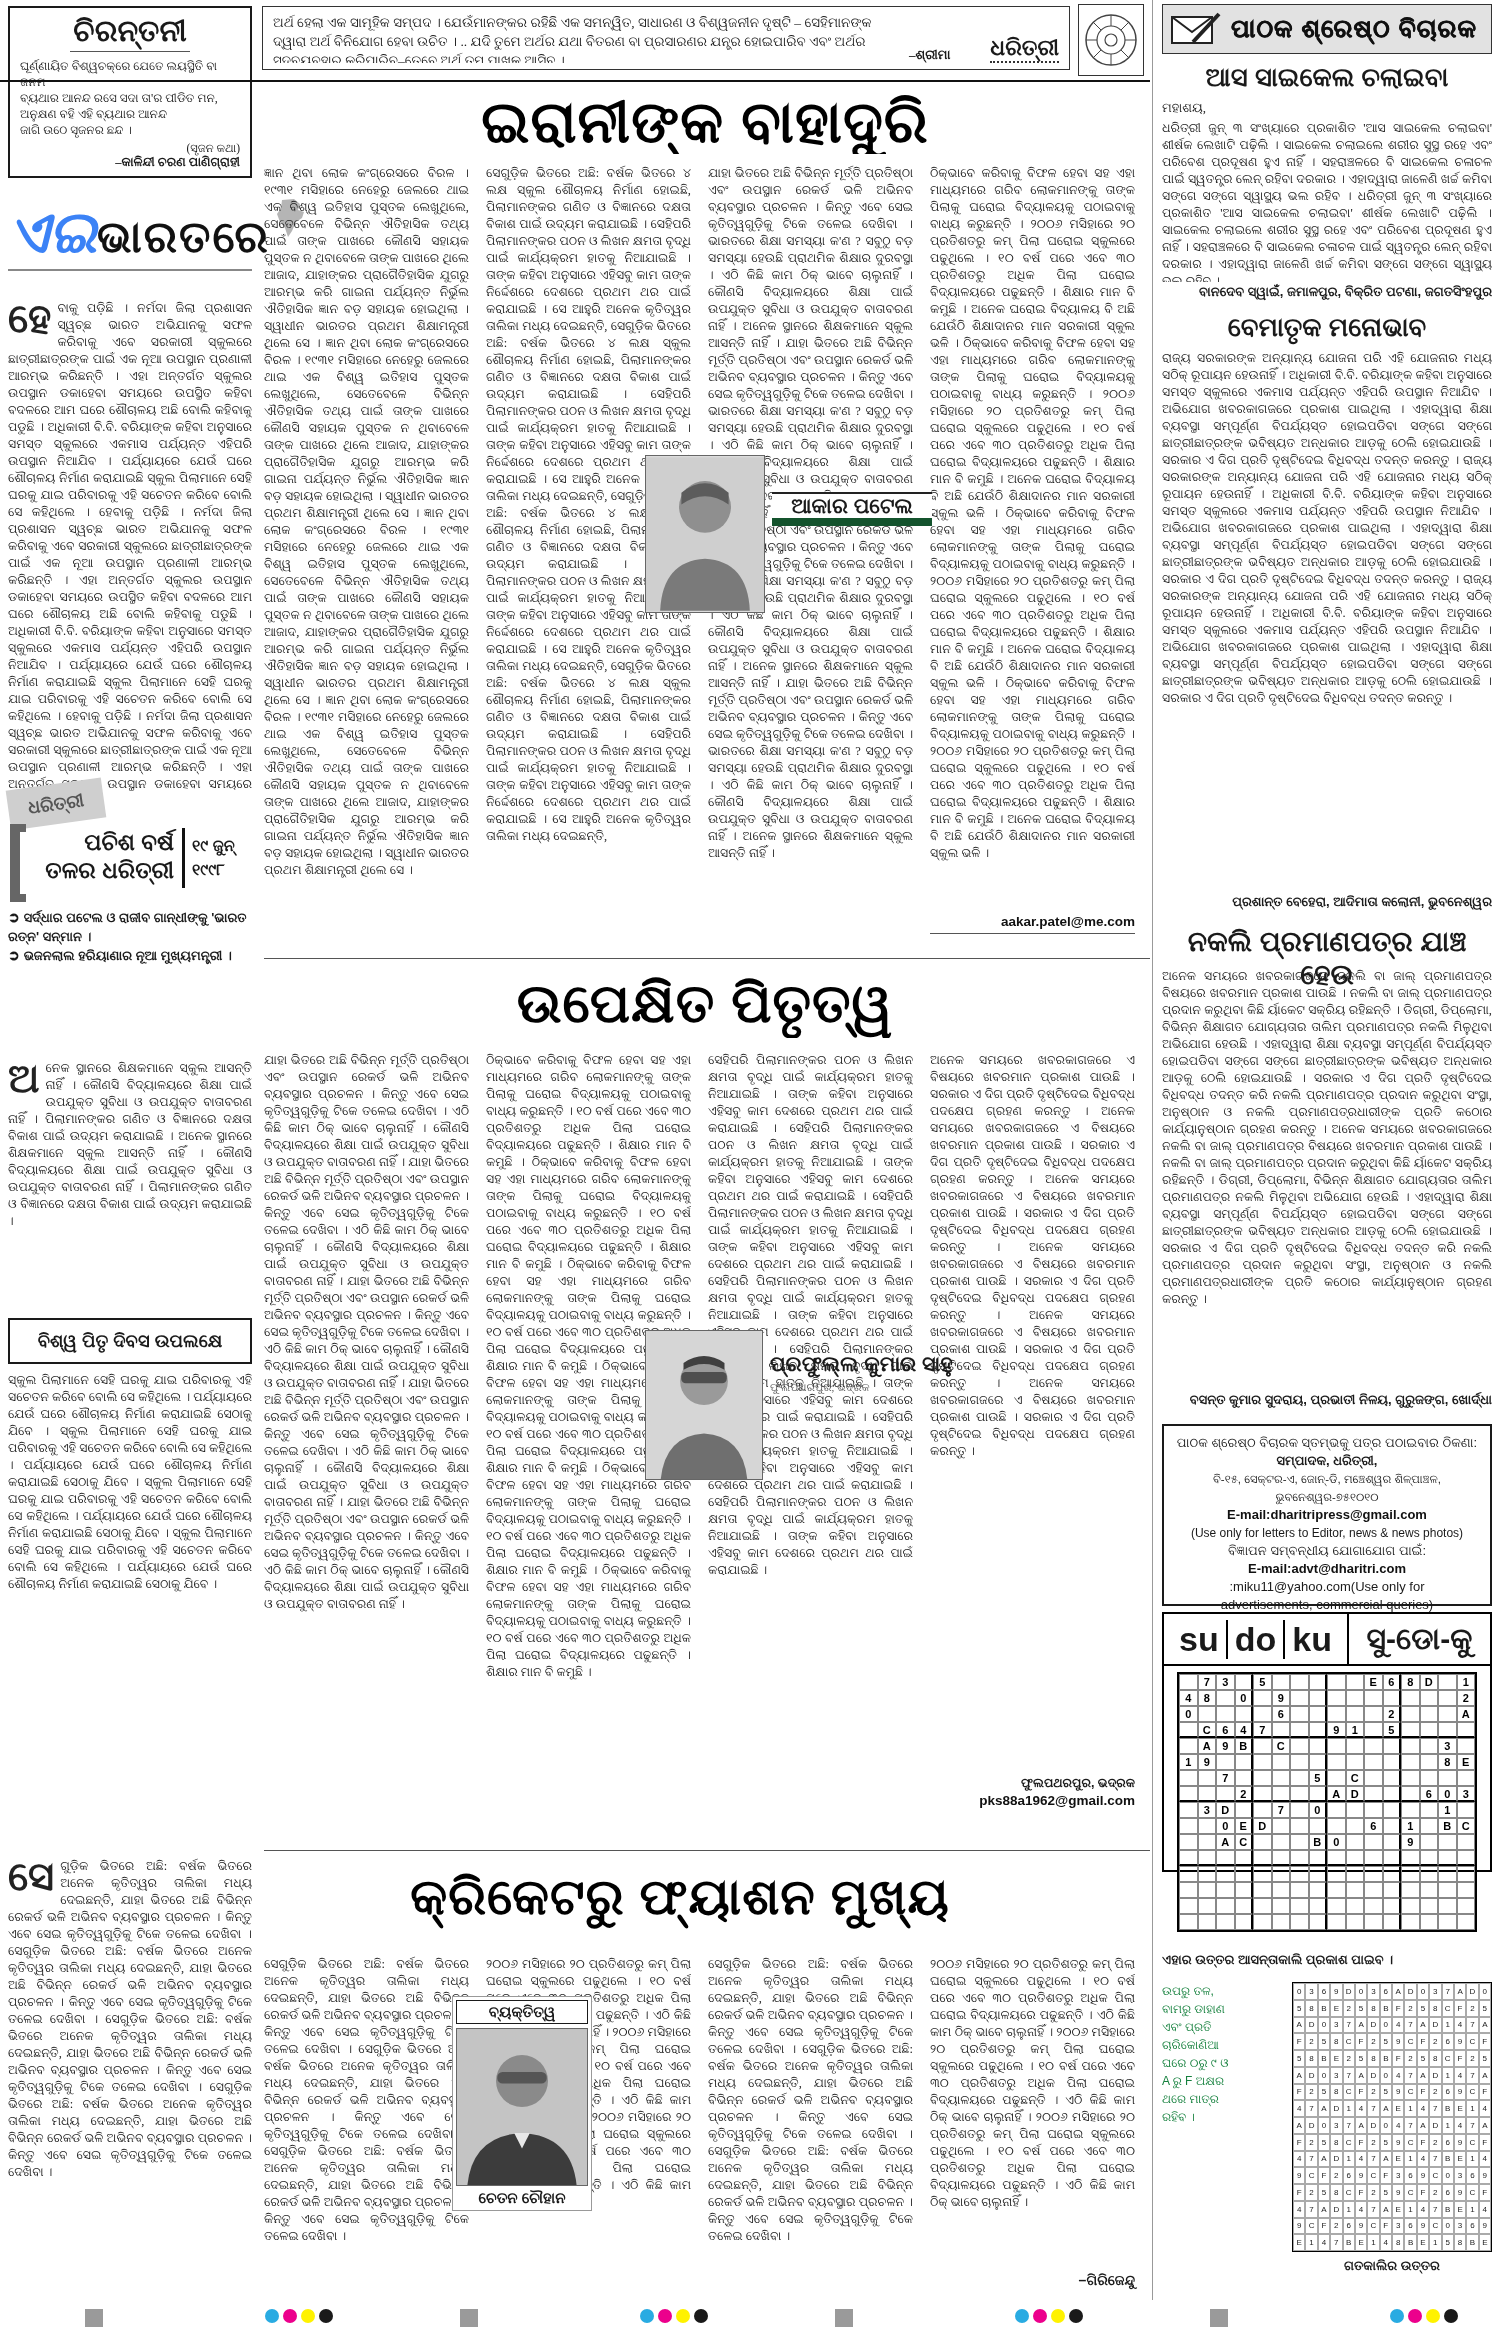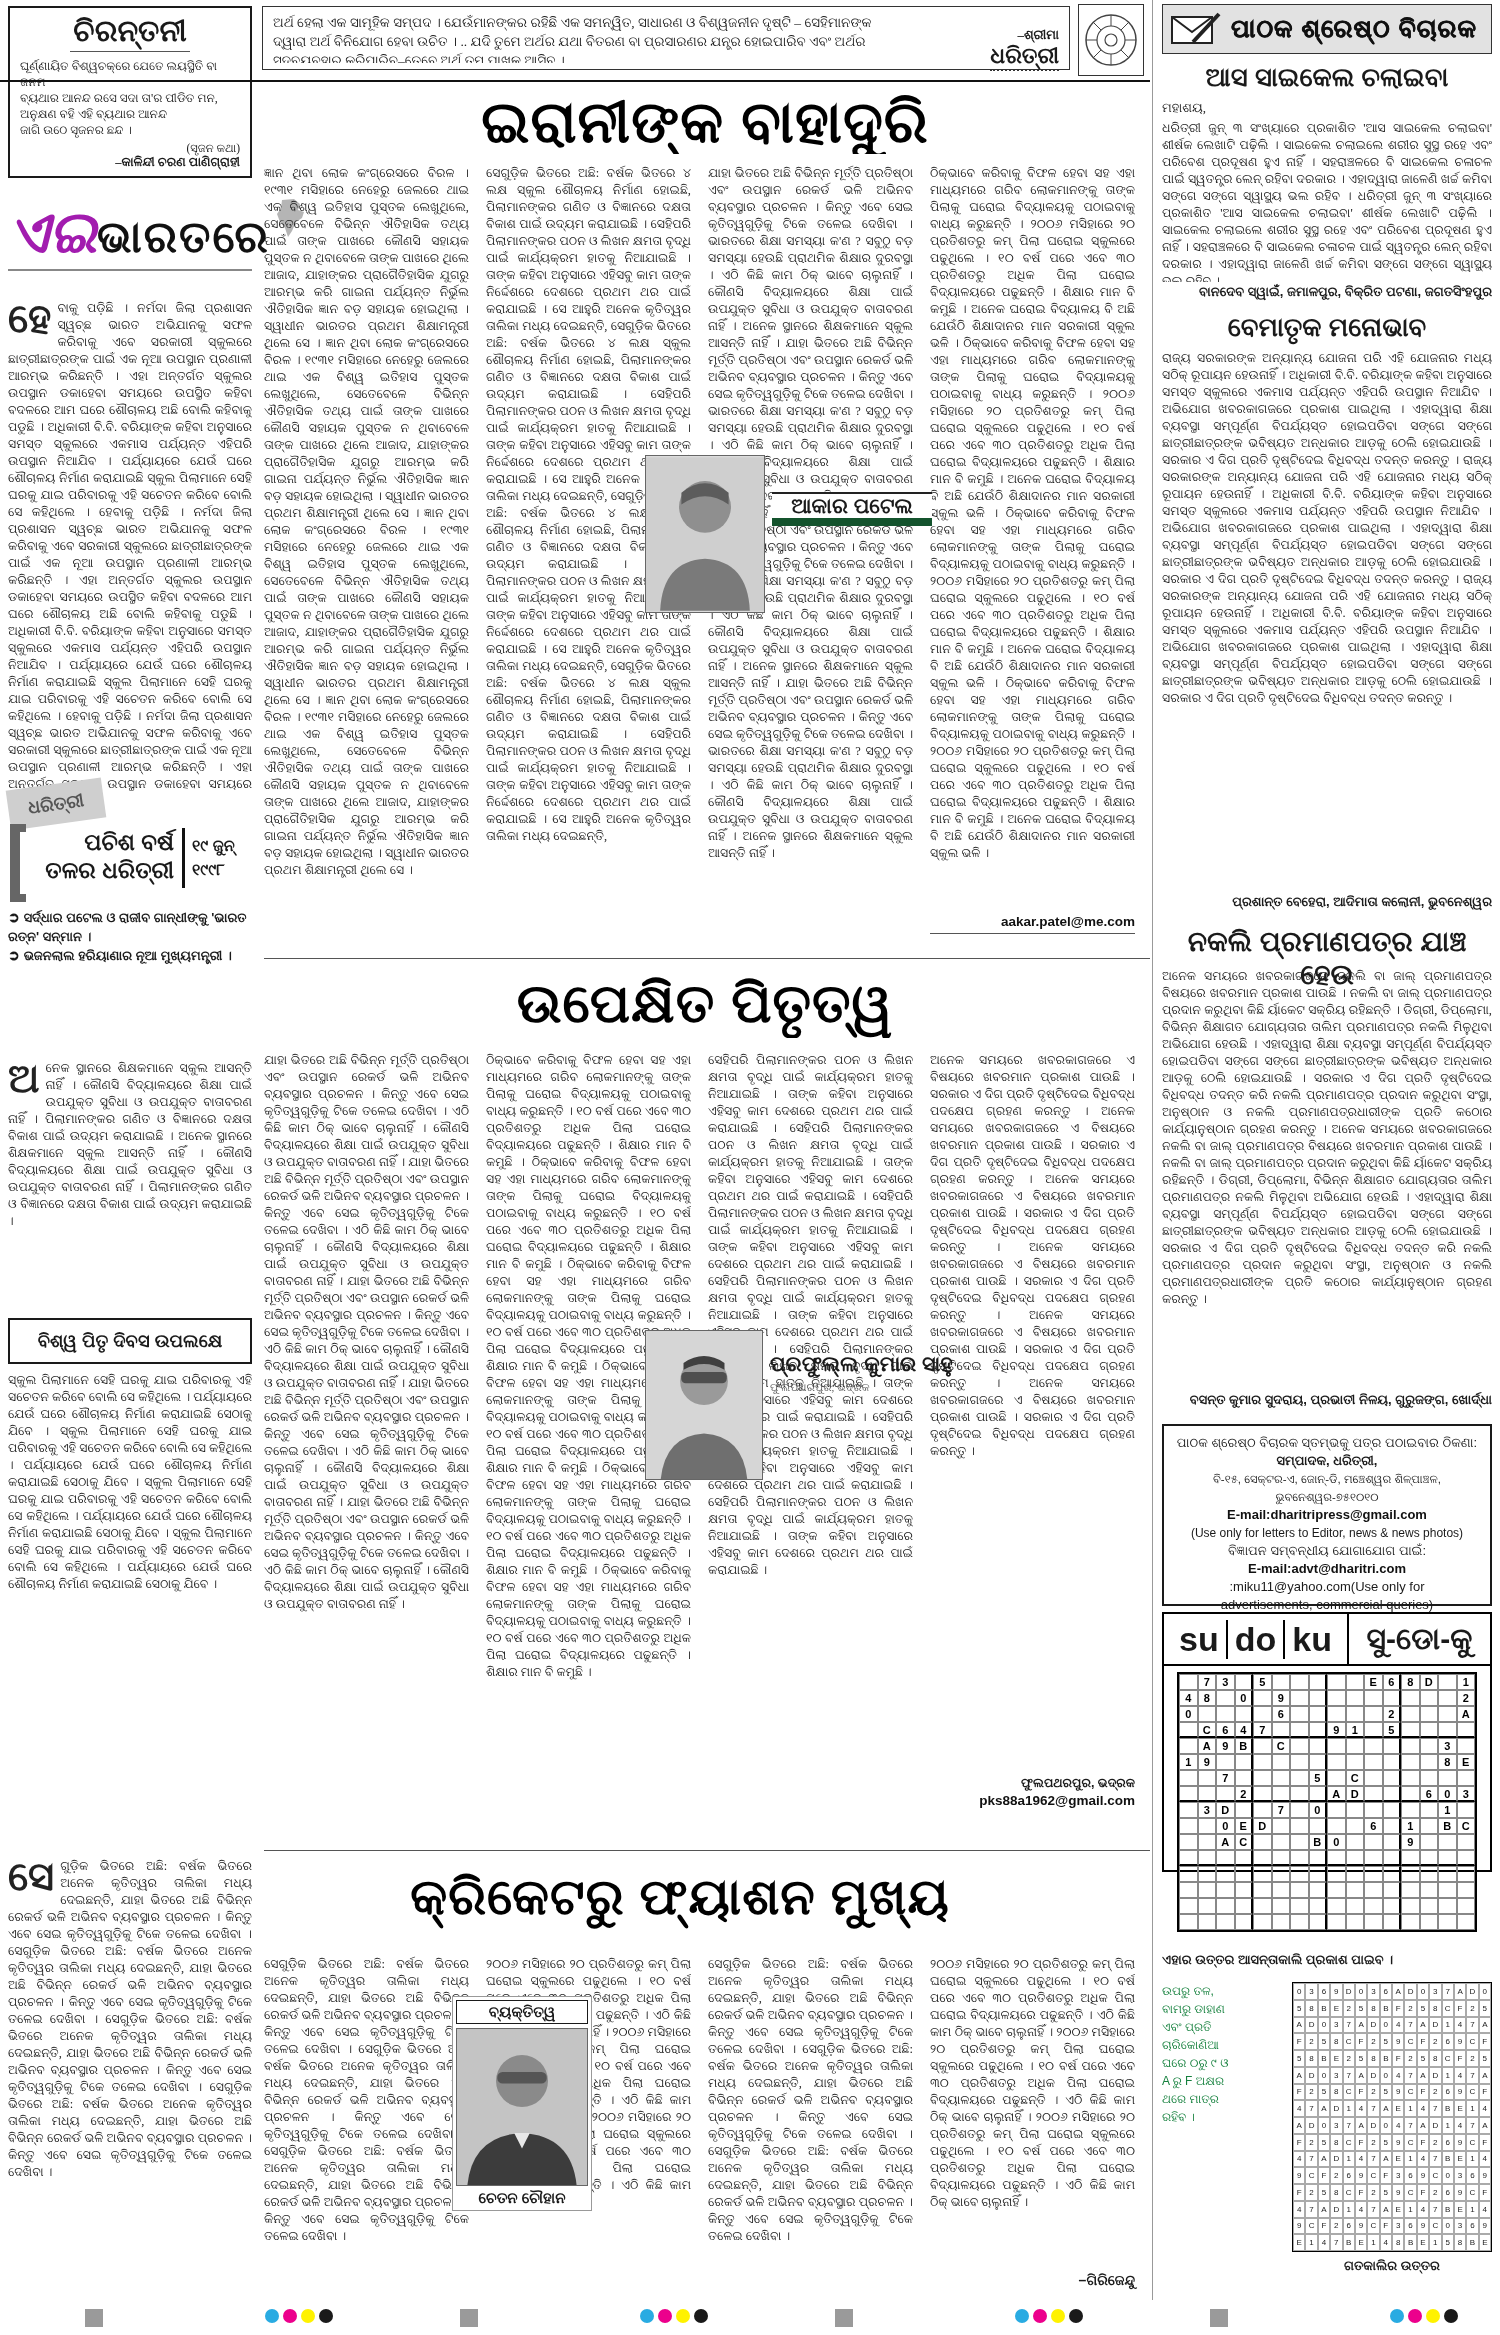--- a/index.html
+++ b/index.html
@@ -66,21 +66,21 @@
       <div>ବ୍ୟଥାର ଆନନ୍ଦ ରସେ ସଦା ତା'ର ପୀଡିତ ମନ,</div>
       <div>ଅନୁକ୍ଷଣ ବହି ଏହି ବ୍ୟଥାର ଆନନ୍ଦ</div>
       <div>ଜାଗି ଉଠେ ସୃଜନର ଛନ୍ଦ ।</div>
     </div>
     <div style="text-align:right; font-size:11.5px; margin-top:4px;">(ସୃଜନ କଥା)</div>
     <div style="text-align:right; font-size:12.5px; font-weight:bold;">–କାଳିନ୍ଦୀ ଚରଣ ପାଣିଗ୍ରାହୀ</div>
   </div>
 
   <div class="abs thinbox" style="left:262px; top:6px; width:808px; height:64px; padding:6px 10px; display:flex; gap:10px;">
     <div style="flex:1; font-size:13.5px; line-height:19px; overflow:hidden;">ଅର୍ଥ ହେଲା ଏକ ସାମୂହିକ ସମ୍ପଦ । ଯେଉଁମାନଙ୍କର ରହିଛି ଏକ ସମନ୍ୱିତ, ସାଧାରଣ ଓ ବିଶ୍ୱଜନୀନ ଦୃଷ୍ଟି – ସେହିମାନଙ୍କ ଦ୍ୱାରା ଅର୍ଥ ବିନିଯୋଗ ହେବା ଉଚିତ । .. ଯଦି ତୁମେ ଅର୍ଥର ଯଥା ବିତରଣ ବା ପ୍ରସାରଣର ଯନ୍ତ୍ର ହୋଇପାରିବ ଏବଂ ଅର୍ଥର ସଦ୍‌ବ୍ୟବହାର କରିପାରିବ–ତେବେ ଅର୍ଥ ତୁମ ପାଖକୁ ଆସିବ ।</div>
-    <div style="width:150px; display:flex; flex-direction:column; justify-content:space-between; align-items:flex-end;">
+    <div style="width:150px; display:flex; flex-direction:row; justify-content:space-between; align-items:flex-end;">
       <div style="font-size:13px; font-weight:bold; margin-top:14px;">–ଶ୍ରୀମା</div>
       <div style="font-weight:bold; font-size:22px; border-bottom:2px dotted #333; font-family:'Liberation Sans',sans-serif;">ଧରିତ୍ରୀ</div>
     </div>
   </div>
 
   <div class="abs thinbox" style="left:1078px; top:4px; width:66px; height:72px; display:flex; align-items:center; justify-content:center;">
     <svg width="54" height="54" viewBox="0 0 54 54">
       <circle cx="27" cy="27" r="25" fill="none" stroke="#444" stroke-width="1.5"></circle>
       <circle cx="27" cy="27" r="14" fill="none" stroke="#444" stroke-width="1.2"></circle>
       <circle cx="27" cy="27" r="6" fill="none" stroke="#444" stroke-width="1.2"></circle>
@@ -674,21 +674,21 @@
       <div class="ans-cell">E</div>
     </div>
   <div class="abs center" style="left:1292px; top:2258px; width:200px; font-size:13px; font-weight:bold; font-family:'Liberation Sans',sans-serif;">ଗତକାଲିର ଉତ୍ତର</div>
 
   <div class="rule-h abs" style="left:0; top:80px; width:1150px; height:2px; background:#111;"></div>
 
   <div class="abs headline" style="left:260px; top:88px; width:890px; height:66px; font-size:58px;">ଇରାନୀଙ୍କ ବାହାଦୁରି</div>
 
   <div class="abs" style="left:8px; top:198px; width:244px; height:96px;">
     <div style="font-family:'Liberation Sans',sans-serif; white-space:nowrap;">
-      <span style="font-size:58px; font-weight:bold; color:#a21caf; font-style:italic;">ଏଇ</span><span style="font-size:44px; font-weight:bold; color:#111; letter-spacing:2px;">ଭାରତରେ</span>
+      <span style="font-size:58px; font-weight:bold; color:#3b82f6; font-style:italic;">ଏଇ</span><span style="font-size:44px; font-weight:bold; color:#111; letter-spacing:2px;">ଭାରତରେ</span>
       <svg width="34" height="40" viewBox="0 0 34 40" style="vertical-align:top;">
         <path d="M8 2 L20 1 L26 6 L24 12 L30 14 L28 20 L22 24 L18 33 L14 39 L11 30 L6 24 L3 16 L7 10 Z" fill="#b5b5b5"></path>
       </svg>
     </div>
     <div class="rule-h" style="width:244px; height:2px; background:#888; margin-top:2px;"></div>
   </div>
 
   <div class="abs body-text dropcap" style="left:8px; top:300px; width:244px; height:494px;">ହେବାକୁ ପଡ଼ିଛି । ନର୍ମଦା ଜିଲା ପ୍ରଶାସନ ସ୍ୱଚ୍ଛ ଭାରତ ଅଭିଯାନକୁ ସଫଳ କରିବାକୁ ଏବେ ସରକାରୀ ସ୍କୁଲରେ ଛାତ୍ରୀଛାତ୍ରଙ୍କ ପାଇଁ ଏକ ନୂଆ ଉପସ୍ଥାନ ପ୍ରଣାଳୀ ଆରମ୍ଭ କରିଛନ୍ତି । ଏହା ଅନ୍ତର୍ଗତ ସ୍କୁଲର ଉପସ୍ଥାନ ଡକାହେବା ସମୟରେ ଉପସ୍ଥିତ କହିବା ବଦଳରେ ଆମ ଘରେ ଶୌଚାଳୟ ଅଛି ବୋଲି କହିବାକୁ ପଡୁଛି ।  ଅଧିକାରୀ ବି.ବି. ବରିୟାଙ୍କ କହିବା ଅନୁସାରେ ସମସ୍ତ ସ୍କୁଲରେ ଏକମାସ ପର୍ଯ୍ୟନ୍ତ ଏହିପରି ଉପସ୍ଥାନ ନିଆଯିବ । ପର୍ଯ୍ୟାୟରେ ଯେଉଁ ଘରେ ଶୌଚାଳୟ ନିର୍ମାଣ କରାଯାଇଛି ସ୍କୁଲ ପିଲାମାନେ ସେହି ଘରକୁ ଯାଇ ପରିବାରକୁ ଏହି ସଚେତନ କରିବେ ବୋଲି ସେ କହିଥିଲେ ।  ହେବାକୁ ପଡ଼ିଛି । ନର୍ମଦା ଜିଲା ପ୍ରଶାସନ ସ୍ୱଚ୍ଛ ଭାରତ ଅଭିଯାନକୁ ସଫଳ କରିବାକୁ ଏବେ ସରକାରୀ ସ୍କୁଲରେ ଛାତ୍ରୀଛାତ୍ରଙ୍କ ପାଇଁ ଏକ ନୂଆ ଉପସ୍ଥାନ ପ୍ରଣାଳୀ ଆରମ୍ଭ କରିଛନ୍ତି । ଏହା ଅନ୍ତର୍ଗତ ସ୍କୁଲର ଉପସ୍ଥାନ ଡକାହେବା ସମୟରେ ଉପସ୍ଥିତ କହିବା ବଦଳରେ ଆମ ଘରେ ଶୌଚାଳୟ ଅଛି ବୋଲି କହିବାକୁ ପଡୁଛି ।  ଅଧିକାରୀ ବି.ବି. ବରିୟାଙ୍କ କହିବା ଅନୁସାରେ ସମସ୍ତ ସ୍କୁଲରେ ଏକମାସ ପର୍ଯ୍ୟନ୍ତ ଏହିପରି ଉପସ୍ଥାନ ନିଆଯିବ । ପର୍ଯ୍ୟାୟରେ ଯେଉଁ ଘରେ ଶୌଚାଳୟ ନିର୍ମାଣ କରାଯାଇଛି ସ୍କୁଲ ପିଲାମାନେ ସେହି ଘରକୁ ଯାଇ ପରିବାରକୁ ଏହି ସଚେତନ କରିବେ ବୋଲି ସେ କହିଥିଲେ ।  ହେବାକୁ ପଡ଼ିଛି । ନର୍ମଦା ଜିଲା ପ୍ରଶାସନ ସ୍ୱଚ୍ଛ ଭାରତ ଅଭିଯାନକୁ ସଫଳ କରିବାକୁ ଏବେ ସରକାରୀ ସ୍କୁଲରେ ଛାତ୍ରୀଛାତ୍ରଙ୍କ ପାଇଁ ଏକ ନୂଆ ଉପସ୍ଥାନ ପ୍ରଣାଳୀ ଆରମ୍ଭ କରିଛନ୍ତି । ଏହା ଅନ୍ତର୍ଗତ ସ୍କୁଲର ଉପସ୍ଥାନ ଡକାହେବା ସମୟରେ ଉପସ୍ଥିତ କହିବା ବଦଳରେ ଆମ ଘରେ ଶୌଚାଳୟ ଅଛି ବୋଲି କହିବାକୁ ପଡୁଛି ।  ଅଧିକାରୀ ବି.ବି. ବରିୟାଙ୍କ କହିବା ଅନୁସାରେ ସମସ୍ତ ସ୍କୁଲରେ ଏକମାସ ପର୍ଯ୍ୟନ୍ତ ଏହିପରି ଉପସ୍ଥାନ ନିଆଯିବ । ପର୍ଯ୍ୟାୟରେ ଯେଉଁ ଘରେ ଶୌଚାଳୟ ନିର୍ମାଣ କରାଯାଇଛି ସ୍କୁଲ ପିଲାମାନେ ସେହି ଘରକୁ ଯାଇ ପରିବାରକୁ ଏହି ସଚେତନ କରିବେ ବୋଲି ସେ କହିଥିଲେ ।</div>
 
   <div class="abs" style="left:8px; top:798px; width:244px; height:108px;">

